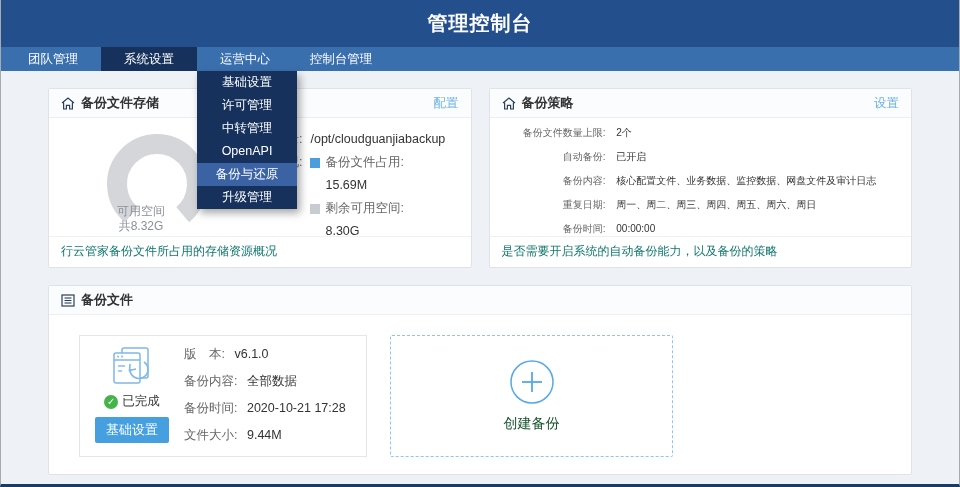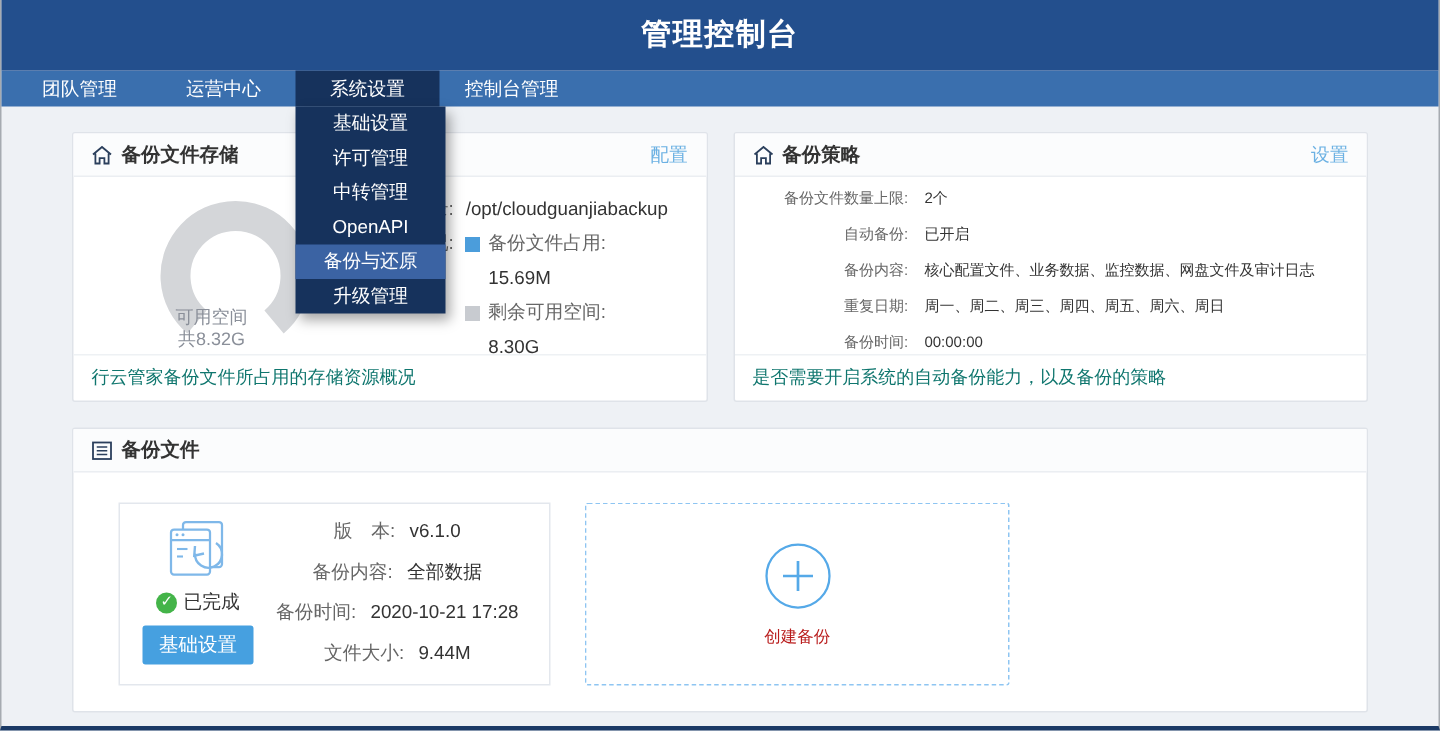--- a/index.html
+++ b/index.html
@@ -104,44 +104,44 @@
   .check-circle {
     width:14px; height:14px; border-radius:50%; background:#44b449; color:#fff;
     display:inline-flex; align-items:center; justify-content:center; font-size:10px;
   }
   .restore-btn {
     margin-top:7px; width:74px; height:26px; background:#46a0e0; color:#fff;
     font-size:13px; border:none; border-radius:2px; cursor:pointer;
     font-family:inherit;
   }
   .backup-rows { padding-top:5px; font-size:12.5px; }
-  .brow { line-height:27px; white-space:nowrap;text-align:center; }
+  .brow { line-height:27px; white-space:nowrap; }
   .blabel { color:#666; }
   .bvalue { color:#333; margin-left:6px; }
   .create-box {
     width:283px; height:122px; border:1px dashed #8ec5f2; border-radius:2px;
     display:flex; flex-direction:column; align-items:center; justify-content:center;
     gap:10px; cursor:pointer; flex:0 0 auto;
   }
-  .create-label { color:#b91c1c; font-size:11px; }
+  .create-label { color:#14532d; font-size:14px; }
   .donut-label { fill:#8a8f99; font-size:12px; font-family:inherit; }
 </style>
 </head>
 <body>
 
 <div class="window">
 
   <div class="app-header">
     <div class="app-title">管理控制台</div>
   </div>
 
   <div class="nav-bar">
     <div class="nav-tab">团队管理</div>
+    <div class="nav-tab active">系统设置</div>
     <div class="nav-tab">运营中心</div>
-    <div class="nav-tab active">系统设置</div>
     <div class="nav-tab">控制台管理</div>
   </div>
 
   <div class="dropdown">
     <div class="dropdown-item">基础设置</div>
     <div class="dropdown-item">许可管理</div>
     <div class="dropdown-item">中转管理</div>
     <div class="dropdown-item">OpenAPI</div>
     <div class="dropdown-item highlighted">备份与还原</div>
     <div class="dropdown-item">升级管理</div>

